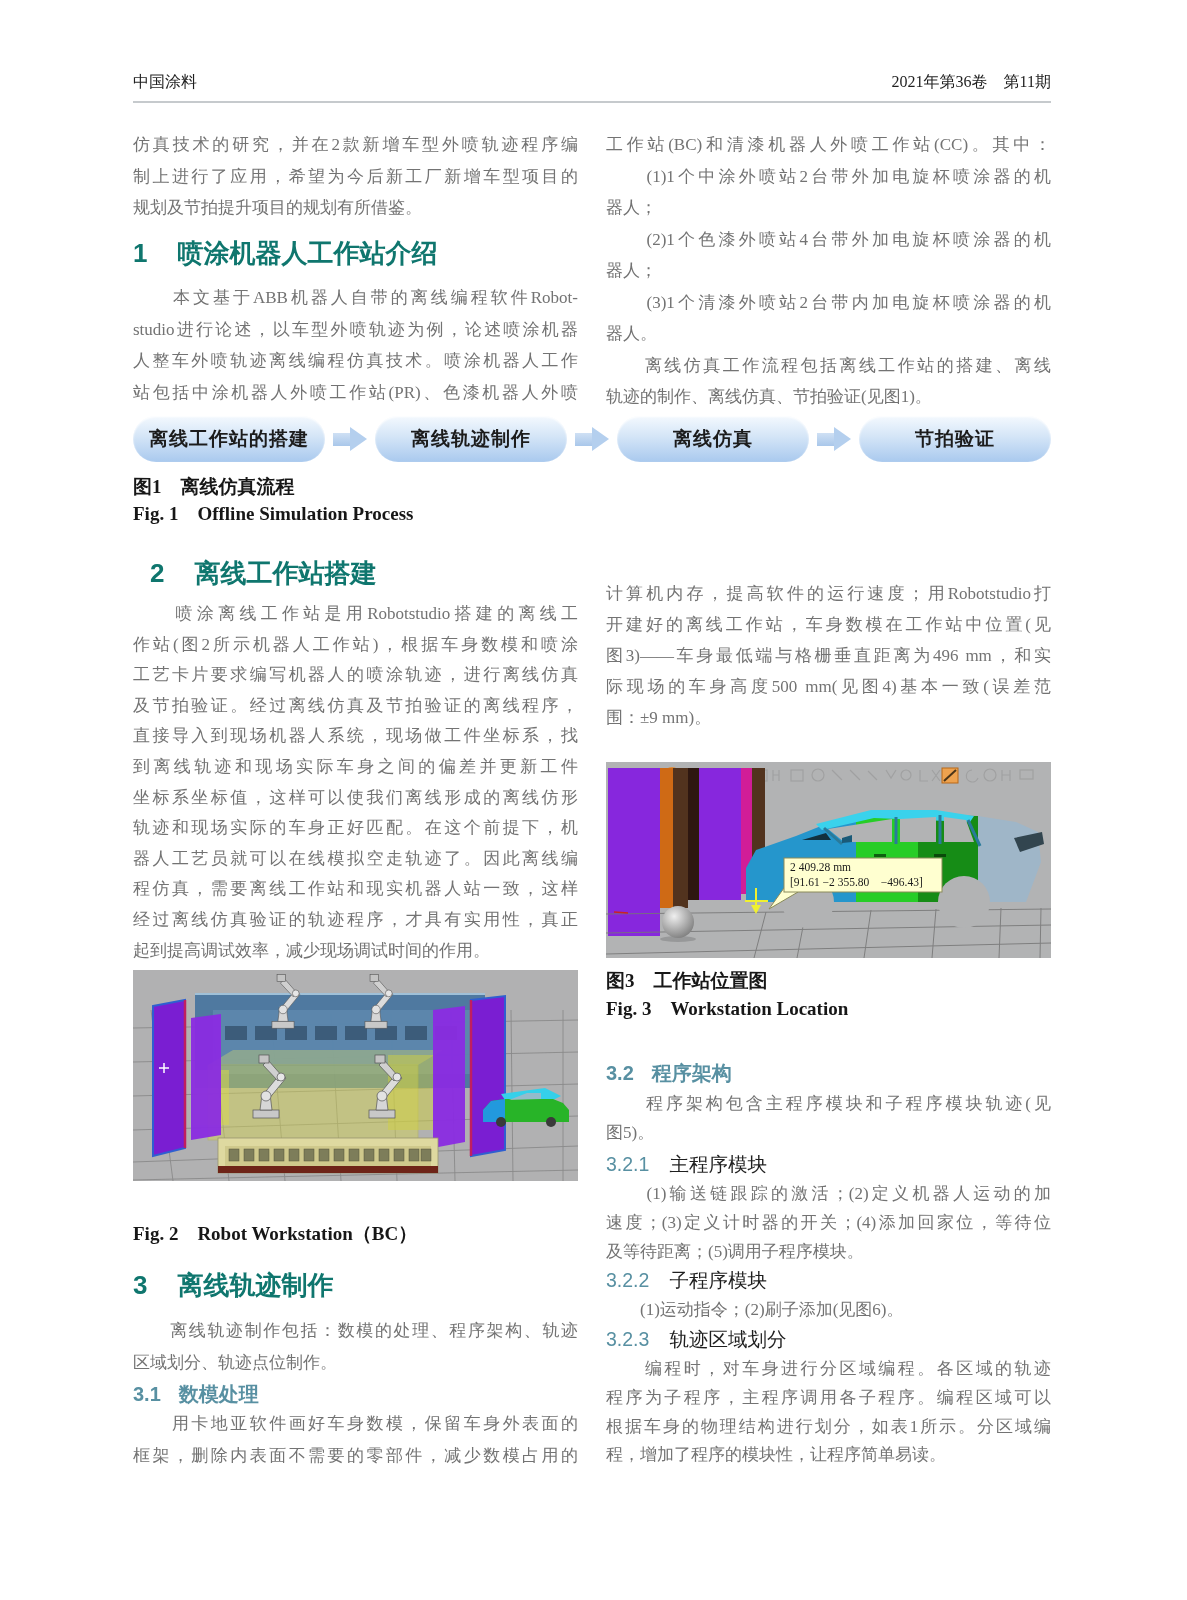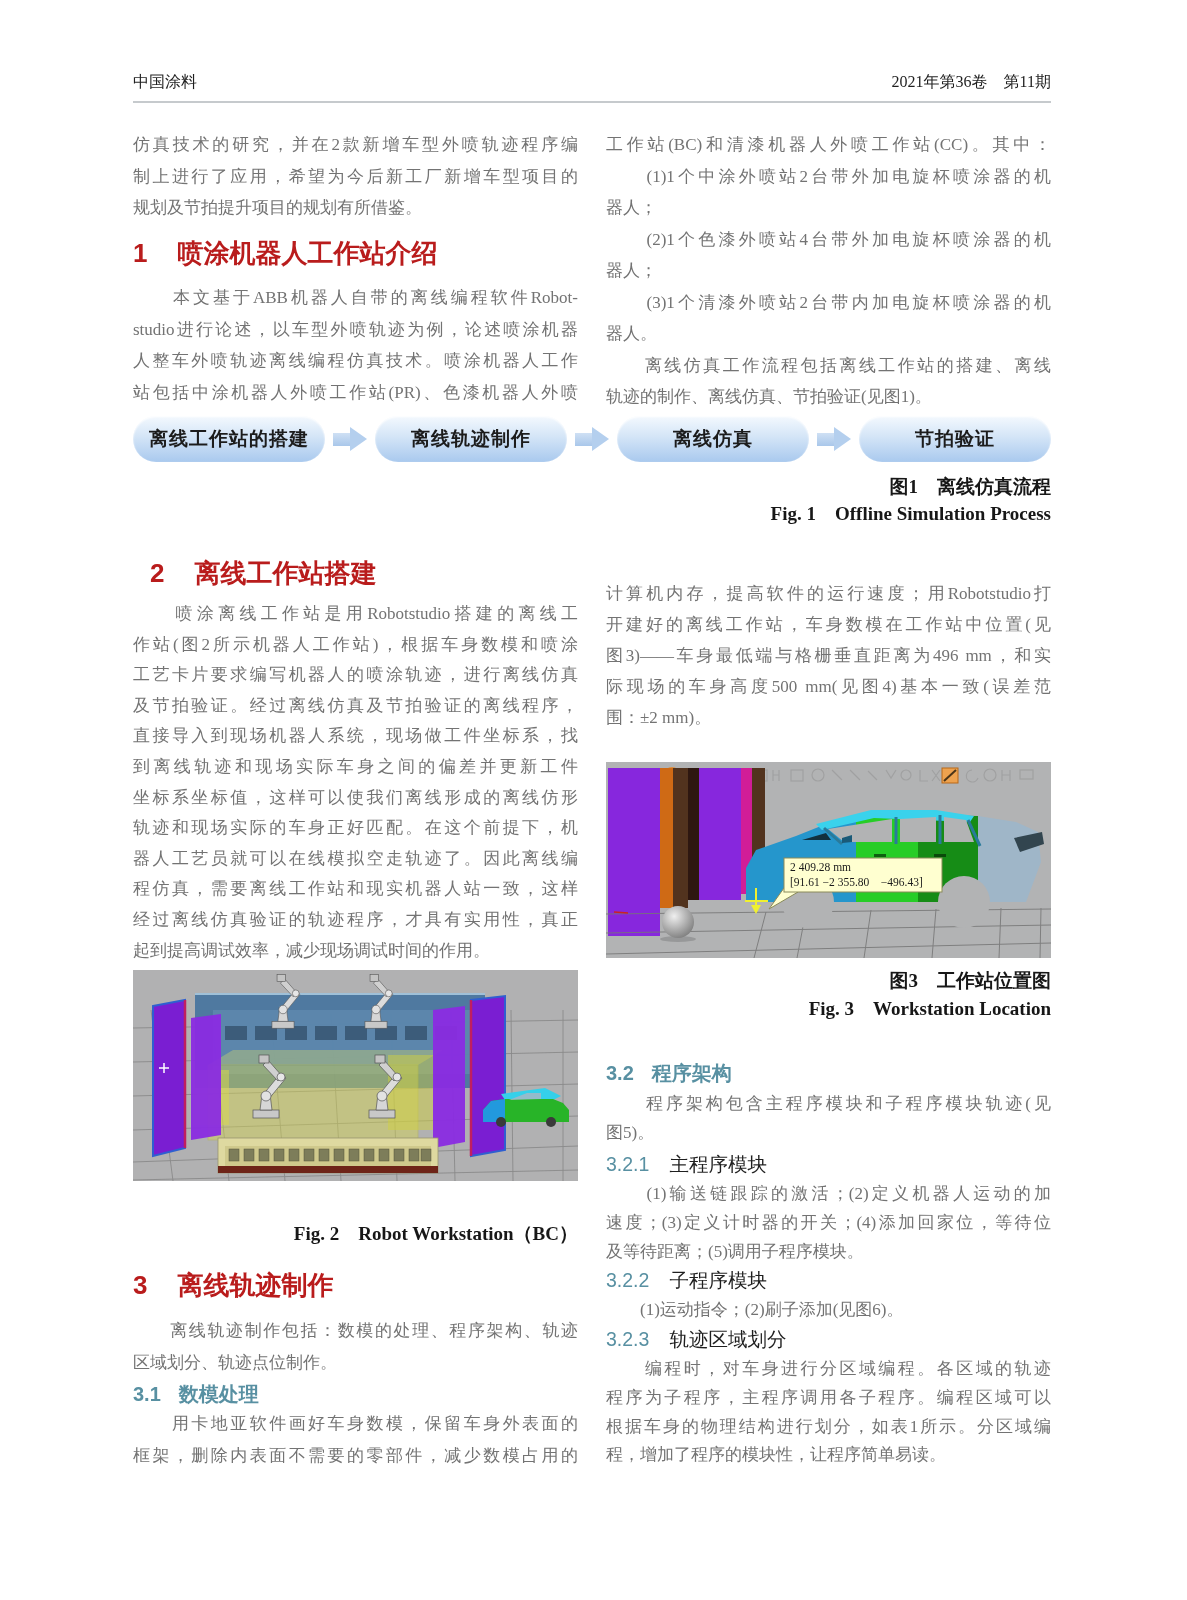--- a/index.html
+++ b/index.html
@@ -10,30 +10,30 @@
   
   .hdr{display:flex;justify-content:space-between;align-items:flex-end;
        border-bottom:2px solid #c6cacd;padding-bottom:8px;}
 
   
   .para{width:445px;font-size:17px;line-height:31.5px;text-align:justify;color:#737373;}
   .tl{text-align-last:justify;}
   .tl.end{text-align-last:left;}
 
   
-  .sec-h{font-family:"Liberation Sans",sans-serif;font-size:26px;font-weight:700;color:#b91c1c;}
+  .sec-h{font-family:"Liberation Sans",sans-serif;font-size:26px;font-weight:700;color:#0f766e;}
   .sec-h .num{margin-right:30px;}
   .sub-h{font-family:"Liberation Sans",sans-serif;font-size:20px;font-weight:700;color:#5890a2;}
   .sub-h .num{margin-right:18px;}
   .subsub-h{font-size:19.5px;}
   .subsub-h .num{font-family:"Liberation Sans",sans-serif;color:#5890a2;margin-right:20px;}
   .subsub-h .ttl{color:#1f1f1f;}
 
   
-  .cap{text-align:right;font-weight:700;color:#171717;}
+  .cap{text-align:left;font-weight:700;color:#171717;}
   .cap-zh{font-size:19px;}
   .cap-en{font-size:19px;font-family:"Liberation Serif",serif;}
 
   
   .flow{display:flex;align-items:center;}
   .pill{flex:1;height:46px;border-radius:23px;display:flex;align-items:center;justify-content:center;
         background:linear-gradient(180deg,#f4f9fe 0%,#d4e5f7 45%,#a9c9ee 100%);
         box-shadow:inset 0 1px 2px #ffffff;font-size:19px;font-weight:600;color:#1c1c1c;letter-spacing:1px;}
   .arrow{width:50px;display:flex;align-items:center;justify-content:center;}
   .arrow .shaft{width:17px;height:13px;background:linear-gradient(180deg,#cfe0f4,#a9c7ea);}
@@ -257,21 +257,21 @@
   <div class="abs para" style="left:133px;top:1408px;">
       <div class="tl">　　用卡地亚软件画好车身数模，保留车身外表面的</div>
       <div class="tl">框架，删除内表面不需要的零部件，减少数模占用的</div>
     </div>
 
   <div class="abs para" style="left:606px;top:578px;line-height:31px;">
       <div class="tl">计算机内存，提高软件的运行速度；用Robotstudio打</div>
       <div class="tl">开建好的离线工作站，车身数模在工作站中位置(见</div>
       <div class="tl">图3)——车身最低端与格栅垂直距离为496 mm，和实</div>
       <div class="tl">际现场的车身高度500 mm(见图4)基本一致(误差范</div>
-      <div class="tl end">围：±2 mm)。</div>
+      <div class="tl end">围：±9 mm)。</div>
     </div>
 
   <svg class="abs" style="left:606px;top:762px;" width="445" height="196" viewBox="0 0 445 196">
     <defs>
       <radialGradient id="ballg2" cx="38%" cy="32%" r="70%">
         <stop offset="0%" stop-color="#efefef"></stop>
           <stop offset="100%" stop-color="#828282"></stop>
       </radialGradient>
     </defs>
     <rect x="0" y="0" width="445" height="196" fill="#b2b3b4"></rect>

